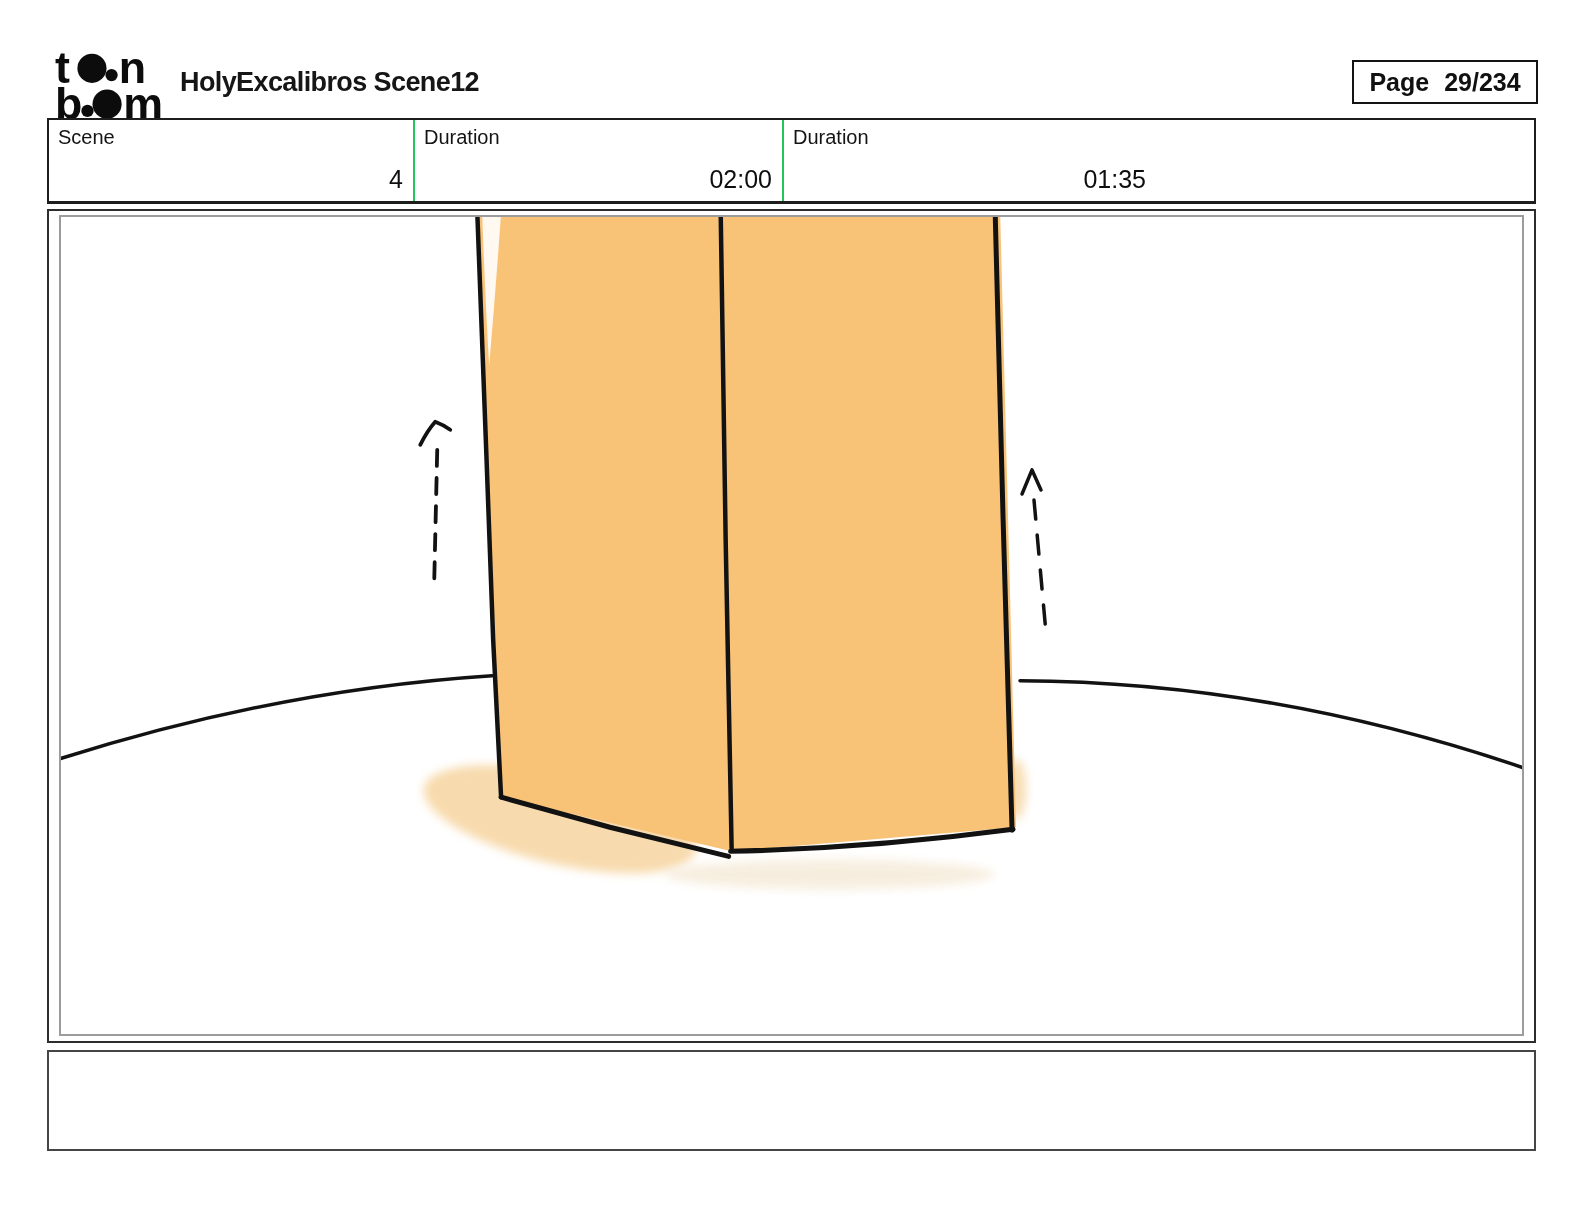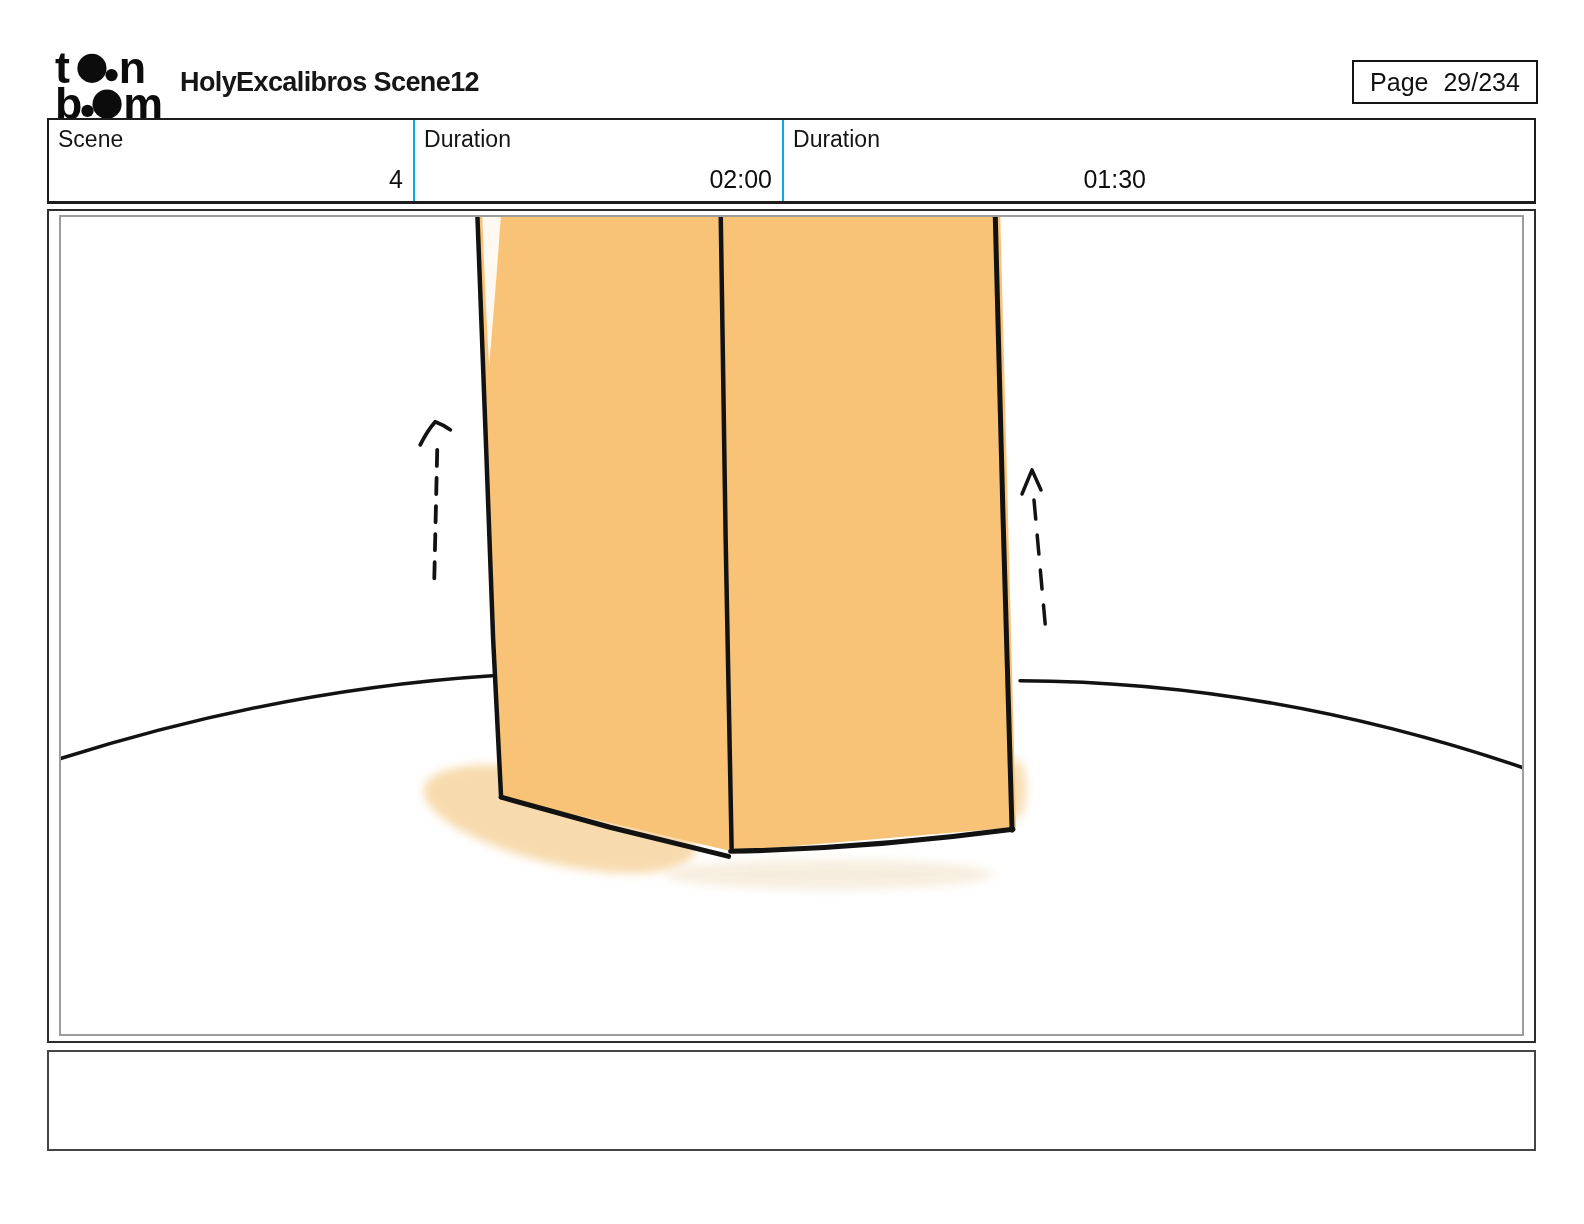--- a/index.html
+++ b/index.html
@@ -6,29 +6,29 @@
   body { width: 1584px; height: 1224px; font-family: "Liberation Sans", sans-serif; color: #111; }
   .page { position: relative; width: 1584px; height: 1224px; background: #fff; overflow: hidden; }
 
   
   .logo-svg { position: absolute; left: 55px; top: 48px; }
   .logo-txt { font: 700 40px "Liberation Sans", sans-serif; fill: #0c0c0c; }
   .logo-dot { fill: #0c0c0c; }
   .title { position: absolute; left: 180px; top: 67px; font-size: 27px; font-weight: 700; letter-spacing: -0.6px; color: #161616; white-space: nowrap; }
   .page-box { position: absolute; left: 1352px; top: 60px; width: 186px; height: 44px; box-sizing: border-box;
               border: 2px solid #141414; display: flex; align-items: center; justify-content: center; gap: 15px;
-              font-size: 25px; font-weight: 400; color: #111; }
+              font-size: 25px; font-weight: 700; color: #111; }
 
   
   .info-table { position: absolute; left: 47px; top: 118px; width: 1489px; height: 86px; box-sizing: border-box;
                 border: 2px solid #1d1d1d; border-bottom-width: 3px; display: grid;
                 grid-template-columns: 365fr 370fr 375fr 379fr; background: #fff; }
   .info-cell { position: relative; box-sizing: border-box; }
-  .info-cell + .info-cell { border-left: 2px solid #0ea5e9; }
-  .info-label { position: absolute; top: 6px; left: 9px; font-size: 23px; color: #141414; }
+  .info-cell + .info-cell { border-left: 2px solid #22c55e; }
+  .info-label { position: absolute; top: 6px; left: 9px; font-size: 20px; color: #141414; }
   .info-value { position: absolute; bottom: 7px; right: 10px; font-size: 25px; color: #0e0e0e; }
 
   
   .panel { position: absolute; left: 47px; top: 209px; width: 1489px; height: 834px; box-sizing: border-box;
            border: 2px solid #2d2d2d; background: #fff; }
   .panel-inner { position: absolute; left: 10px; right: 10px; top: 4px; bottom: 5px;
                  border: 2.5px solid #9c9c9c; overflow: hidden; background: #fff; }
   .panel-inner svg { display: block; width: 100%; height: 100%; }
 
   .ink { stroke: var(--ink, #121212); fill: none; stroke-linecap: round; stroke-linejoin: round; }
@@ -67,21 +67,21 @@
     <div class="info-cell">
       <div class="info-label">Scene</div>
       <div class="info-value">4</div>
     </div>
     <div class="info-cell">
       <div class="info-label">Duration</div>
       <div class="info-value">02:00</div>
     </div>
     <div class="info-cell">
       <div class="info-label">Duration</div>
-      <div class="info-value">01:30</div>
+      <div class="info-value">01:35</div>
     </div>
   </div>
 
   <div class="panel">
     <div class="panel-inner">
       <svg viewBox="0 0 1464 814" preserveAspectRatio="none">
         <defs>
           <filter id="soft" x="-40%" y="-40%" width="180%" height="180%">
             <feGaussianBlur stdDeviation="5"></feGaussianBlur>
           </filter>

